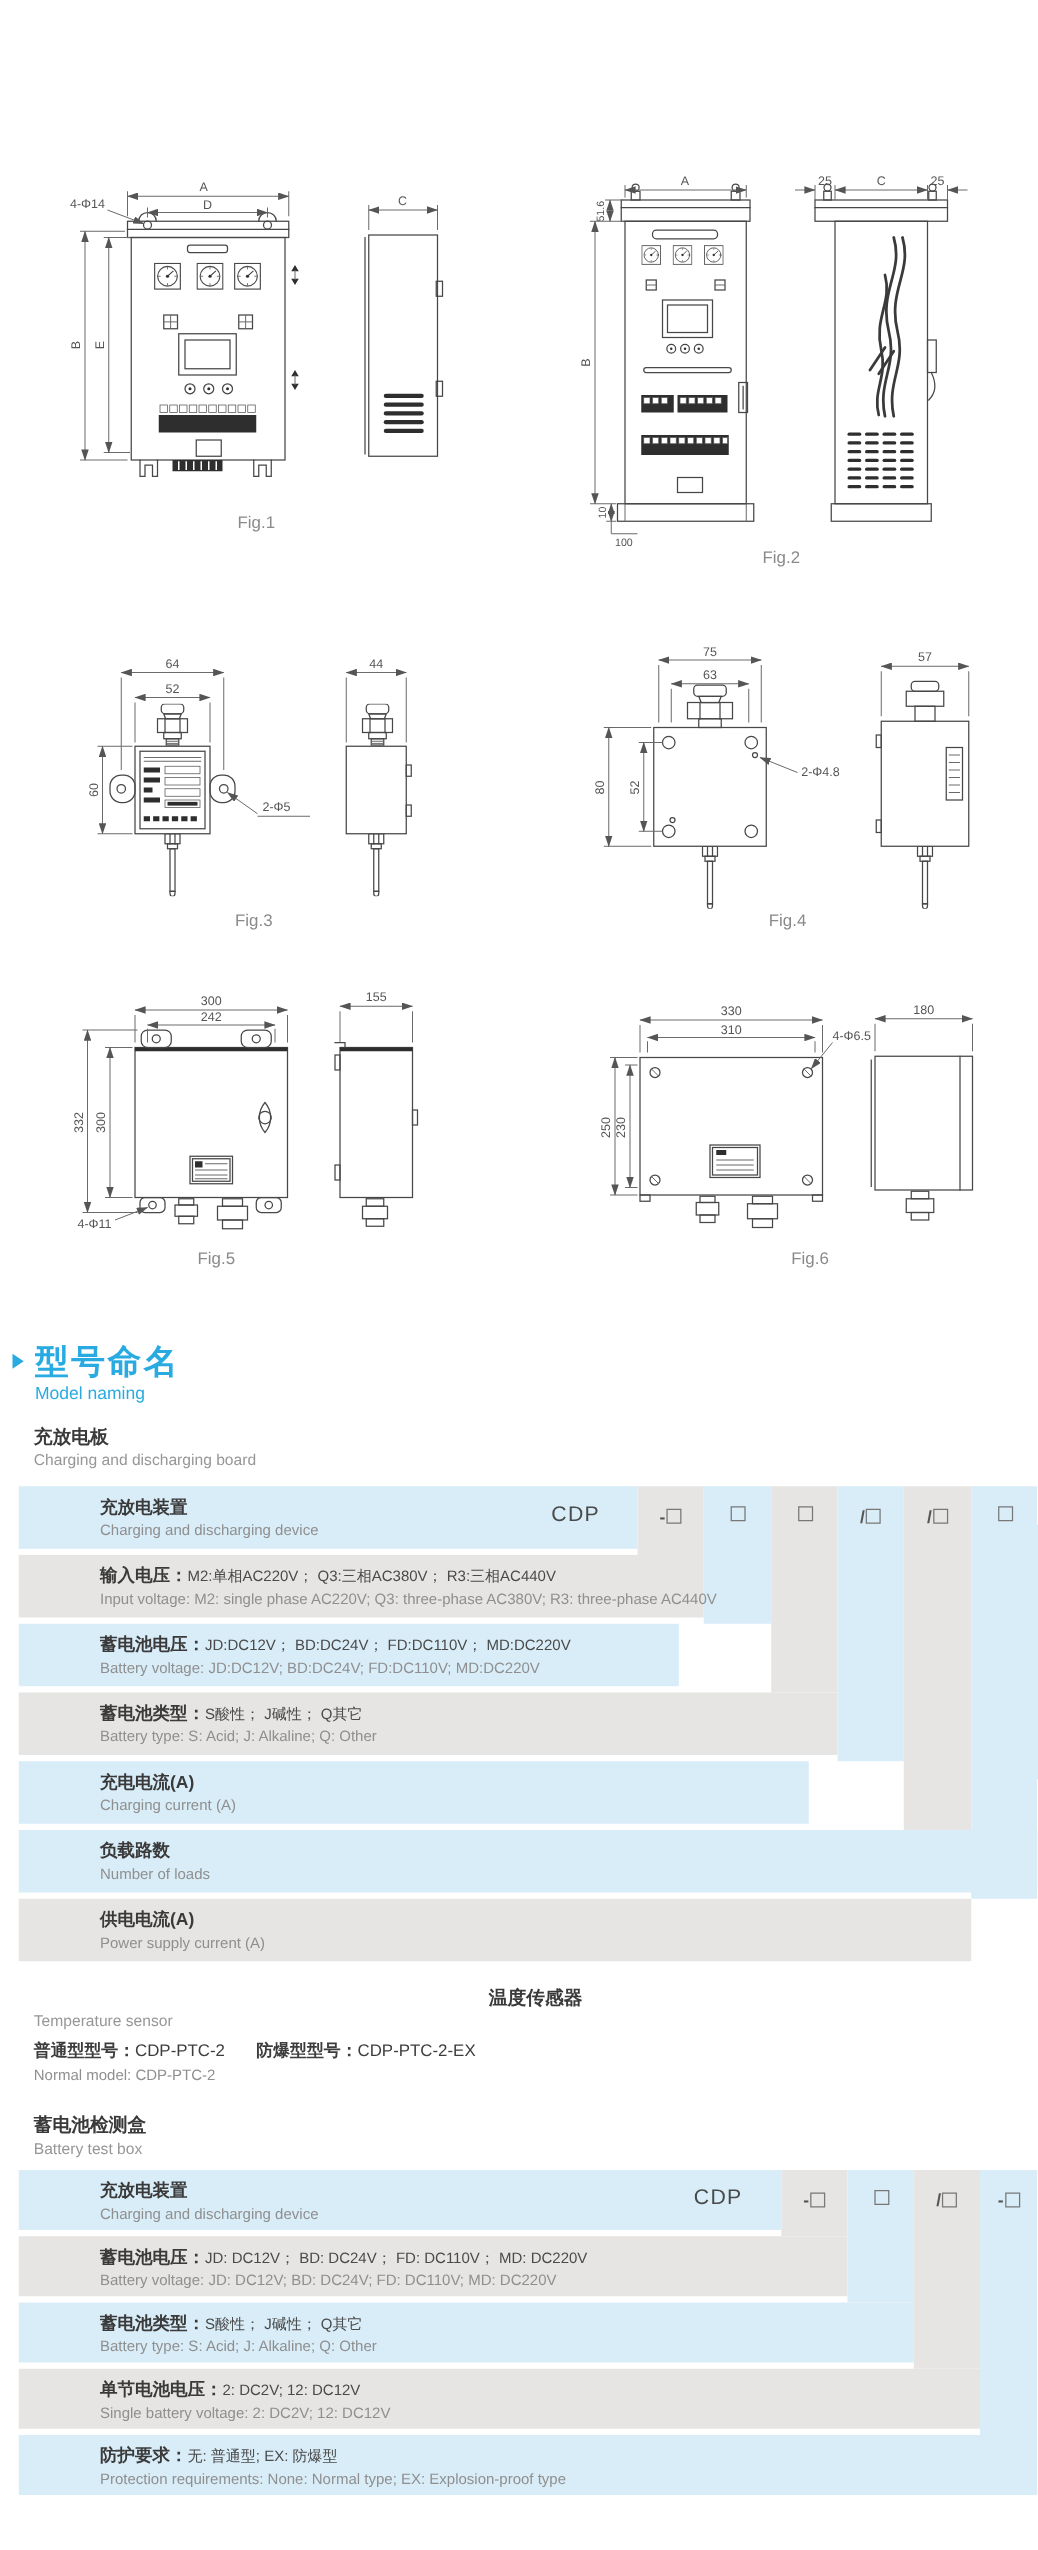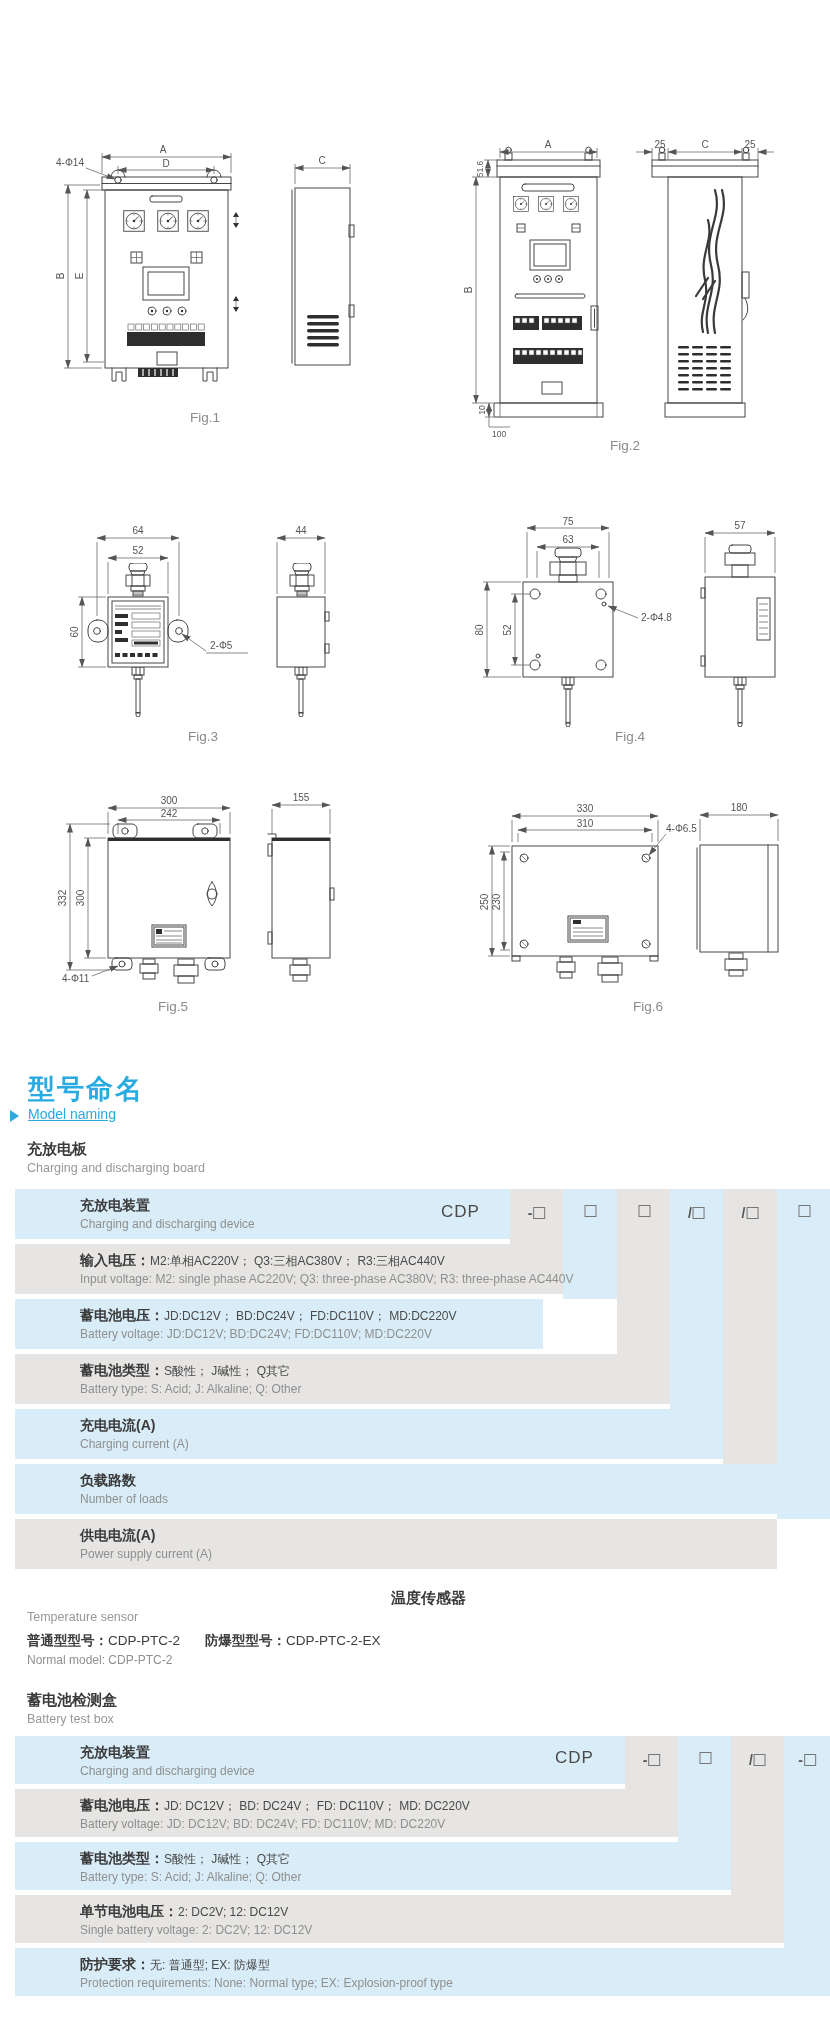--- a/index.html
+++ b/index.html
@@ -12,25 +12,25 @@
   svg .ln2{fill:none;stroke:#3a3a3a;stroke-width:2.2;stroke-linecap:round;}
   svg .dim{fill:none;stroke:#6a6a6a;stroke-width:.8;}
   svg .dk{fill:#2e2e2e;stroke:none;}
   svg .wt{fill:#fff;stroke:#555;stroke-width:.6;}
   svg text{font-family:"Liberation Sans",sans-serif;}
   svg .txt{fill:#555;font-size:10px;stroke:none;}
   svg .txts{fill:#555;font-size:8.5px;stroke:none;}
   svg .cap{fill:#8a8a8a;font-size:13.5px;stroke:none;}
   
   .naming{position:relative;width:830px;}
-  .sec-head{display:flex;align-items:flex-end;margin:35px 0 0 10px;}
+  .sec-head{display:flex;align-items:flex-start;margin:35px 0 0 10px;}
   .tri{width:0;height:0;border-left:9px solid #29abe2;border-top:6px solid transparent;
        border-bottom:6px solid transparent;margin:8px 9px 0 0;}
   .sec-head h1{margin:0;font-size:27px;line-height:28px;color:#29abe2;font-weight:bold;letter-spacing:2px;}
-  .sec-head .sub{font-size:14px;color:#29abe2;margin-top:3px;text-decoration:underline;}
+  .sec-head .sub{font-size:14px;color:#29abe2;margin-top:3px;}
   .blk-head{margin:18px 0 0 27px;}
   .blk-head .cn{font-size:15px;font-weight:bold;color:#3a3a3a;}
   .blk-head .en{font-size:12.5px;color:#979797;margin-top:2px;}
   .ntable{position:relative;width:815px;margin:14px 0 0 15px;}
   .t1{height:380px;}
   .t2{height:260px;}
   .nrow{position:relative;z-index:1;box-sizing:border-box;padding:7px 0 0 65px;}
   .t1 .nrow{height:50px;margin-bottom:5px;}
   .t2 .nrow{height:48px;margin-bottom:5px;}
   .blue{background:#d9edf8;}
@@ -624,21 +624,21 @@
       <div class="enl">Input voltage: M2: single phase AC220V; Q3: three-phase AC380V; R3: three-phase AC440V</div>
     </div>
     <div class="nrow blue" style="width:528px">
       <div class="cnl"><span class="b">蓄电池电压：</span><span class="v">JD:DC12V； BD:DC24V； FD:DC110V； MD:DC220V</span></div>
       <div class="enl">Battery voltage: JD:DC12V; BD:DC24V; FD:DC110V; MD:DC220V</div>
     </div>
     <div class="nrow gray" style="width:655px">
       <div class="cnl"><span class="b">蓄电池类型：</span><span class="v">S酸性； J碱性； Q其它</span></div>
       <div class="enl">Battery type: S: Acid; J: Alkaline; Q: Other</div>
     </div>
-    <div class="nrow blue" style="width:708px">
+    <div class="nrow blue" style="width:632px">
       <div class="cnl"><span class="b">充电电流(A)</span><span class="v"></span></div>
       <div class="enl">Charging current (A)</div>
     </div>
     <div class="nrow blue" style="width:815px">
       <div class="cnl"><span class="b">负载路数</span><span class="v"></span></div>
       <div class="enl">Number of loads</div>
     </div>
     <div class="nrow gray" style="width:762px">
       <div class="cnl"><span class="b">供电电流(A)</span><span class="v"></span></div>
       <div class="enl">Power supply current (A)</div>

